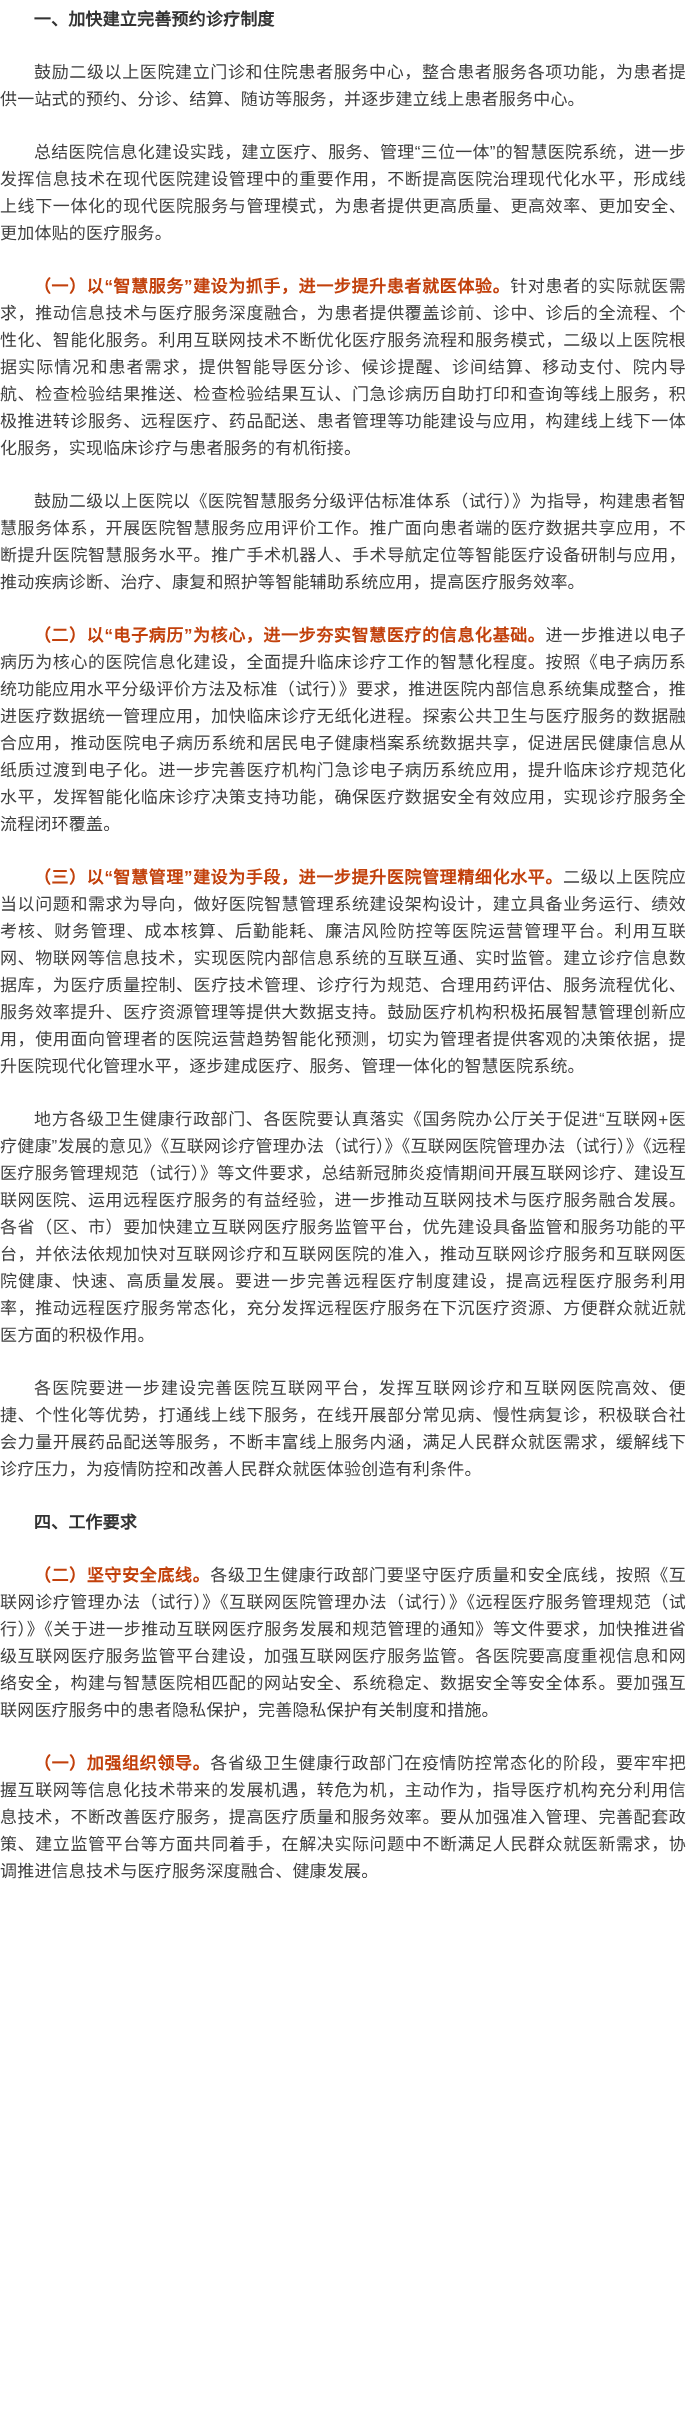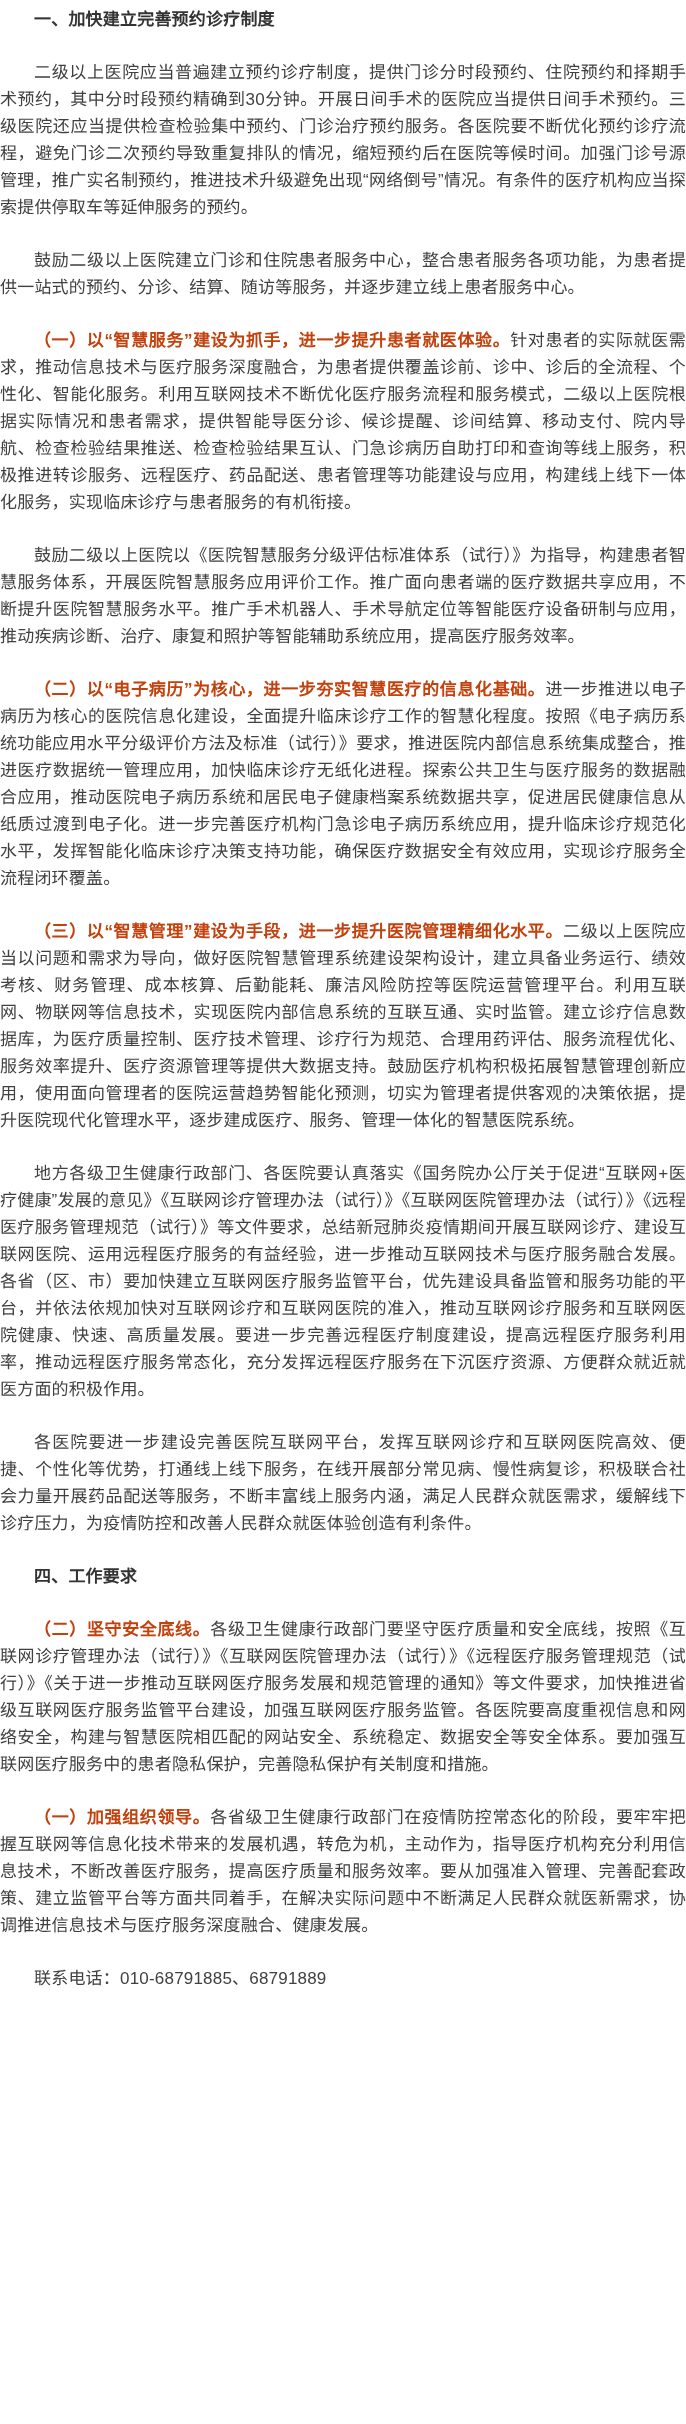--- a/index.html
+++ b/index.html
@@ -32,28 +32,28 @@
   .contact .contact-line { text-indent: 2em; line-height: 27px; }
 </style>
 </head>
 <body>
 
 <main class="doc">
 
   <section>
     <h2>一、加快建立完善预约诊疗制度</h2>
     <p class="para">
-      <span>二级以上医院应当普遍建立预约诊疗制度，提供门诊分时段预约、住院预约和择期手术预约，其中分时段预约精确到30分钟。开展日间手术的医院应当提供日间手术预约。三级医院还应当提供检查检验集中预约、门诊治疗预约服务。各医院要不断优化预约诊疗流程，避免门诊二次预约导致重复排队的情况，缩短预约后在医院等候时间。加强门诊号源管理，推广实名制预约，推进技术升级避免出现“网络倒号”情况。有条件的医疗机构应当探索提供停取车等延伸服务的预约。</span>
-    </p>
-    <p class="para">
       <span>鼓励二级以上医院建立门诊和住院患者服务中心，整合患者服务各项功能，为患者提供一站式的预约、分诊、结算、随访等服务，并逐步建立线上患者服务中心。</span>
     </p>
   </section>
 
   <section>
+    <p class="para">
+      <span>总结医院信息化建设实践，建立医疗、服务、管理“三位一体”的智慧医院系统，进一步发挥信息技术在现代医院建设管理中的重要作用，不断提高医院治理现代化水平，形成线上线下一体化的现代医院服务与管理模式，为患者提供更高质量、更高效率、更加安全、更加体贴的医疗服务。</span>
+    </p>
     <p class="para">
       <b>（一）以“智慧服务”建设为抓手，进一步提升患者就医体验。</b><span>针对患者的实际就医需求，推动信息技术与医疗服务深度融合，为患者提供覆盖诊前、诊中、诊后的全流程、个性化、智能化服务。利用互联网技术不断优化医疗服务流程和服务模式，二级以上医院根据实际情况和患者需求，提供智能导医分诊、候诊提醒、诊间结算、移动支付、院内导航、检查检验结果推送、检查检验结果互认、门急诊病历自助打印和查询等线上服务，积极推进转诊服务、远程医疗、药品配送、患者管理等功能建设与应用，构建线上线下一体化服务，实现临床诊疗与患者服务的有机衔接。</span>
     </p>
     <p class="para">
       <span>鼓励二级以上医院以《医院智慧服务分级评估标准体系（试行）》为指导，构建患者智慧服务体系，开展医院智慧服务应用评价工作。推广面向患者端的医疗数据共享应用，不断提升医院智慧服务水平。推广手术机器人、手术导航定位等智能医疗设备研制与应用，推动疾病诊断、治疗、康复和照护等智能辅助系统应用，提高医疗服务效率。</span>
     </p>
     <p class="para">
       <b>（二）以“电子病历”为核心，进一步夯实智慧医疗的信息化基础。</b><span>进一步推进以电子病历为核心的医院信息化建设，全面提升临床诊疗工作的智慧化程度。按照《电子病历系统功能应用水平分级评价方法及标准（试行）》要求，推进医院内部信息系统集成整合，推进医疗数据统一管理应用，加快临床诊疗无纸化进程。探索公共卫生与医疗服务的数据融合应用，推动医院电子病历系统和居民电子健康档案系统数据共享，促进居民健康信息从纸质过渡到电子化。进一步完善医疗机构门急诊电子病历系统应用，提升临床诊疗规范化水平，发挥智能化临床诊疗决策支持功能，确保医疗数据安全有效应用，实现诊疗服务全流程闭环覆盖。</span>
     </p>
     <p class="para">
@@ -74,18 +74,15 @@
     <h2>四、工作要求</h2>
     <p class="para">
       <b>（二）坚守安全底线。</b><span>各级卫生健康行政部门要坚守医疗质量和安全底线，按照《互联网诊疗管理办法（试行）》《互联网医院管理办法（试行）》《远程医疗服务管理规范（试行）》《关于进一步推动互联网医疗服务发展和规范管理的通知》等文件要求，加快推进省级互联网医疗服务监管平台建设，加强互联网医疗服务监管。各医院要高度重视信息和网络安全，构建与智慧医院相匹配的网站安全、系统稳定、数据安全等安全体系。要加强互联网医疗服务中的患者隐私保护，完善隐私保护有关制度和措施。</span>
     </p>
     <p class="para">
       <b>（一）加强组织领导。</b><span>各省级卫生健康行政部门在疫情防控常态化的阶段，要牢牢把握互联网等信息化技术带来的发展机遇，转危为机，主动作为，指导医疗机构充分利用信息技术，不断改善医疗服务，提高医疗质量和服务效率。要从加强准入管理、完善配套政策、建立监管平台等方面共同着手，在解决实际问题中不断满足人民群众就医新需求，协调推进信息技术与医疗服务深度融合、健康发展。</span>
     </p>
   </section>
 
   <div class="contact">
-    <div class="contact-line">
-      <span>联系电话：</span><span>010-68791885、68791889</span>
-    </div>
   </div>
 
 </main>
 
 </body></html>

